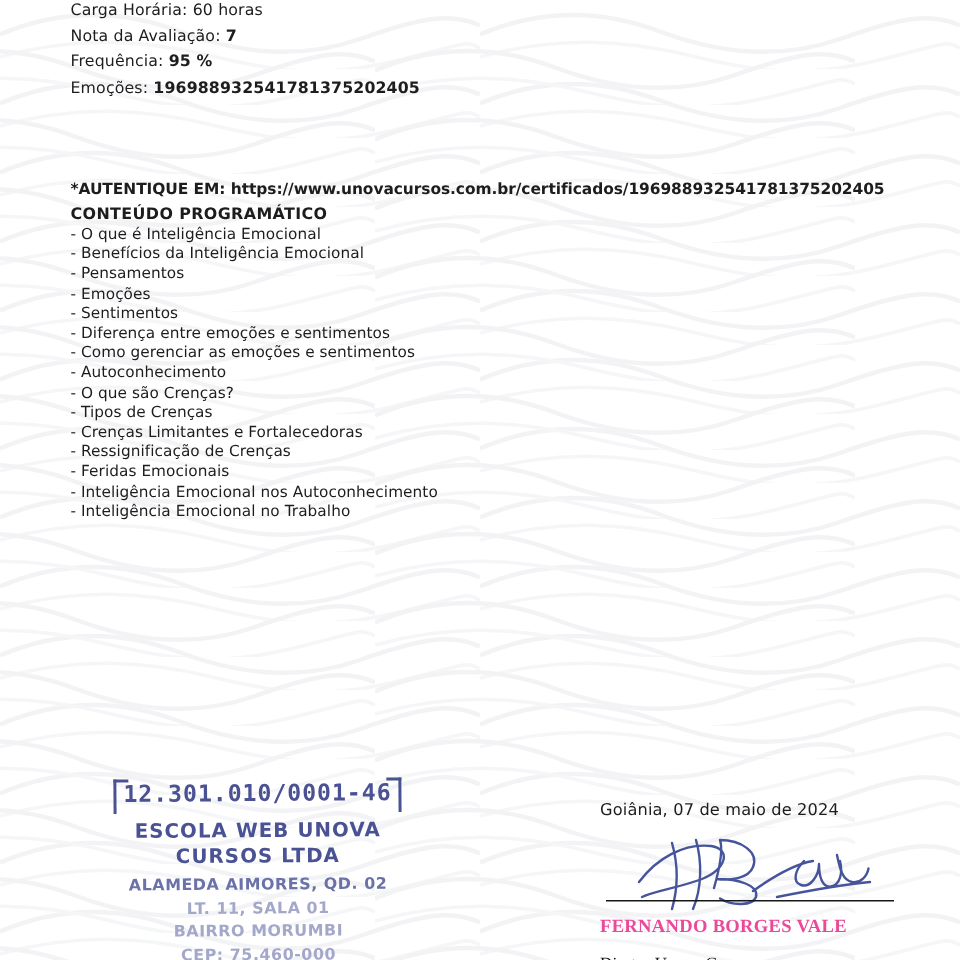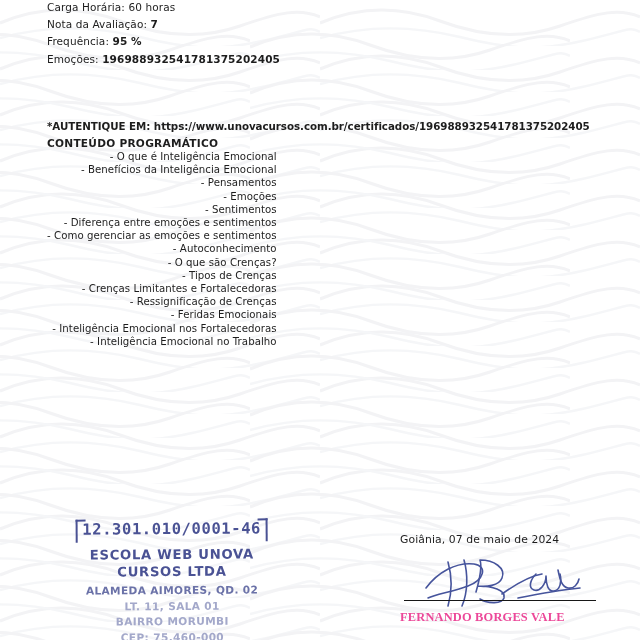--- a/index.html
+++ b/index.html
@@ -42,21 +42,21 @@
   .content-title{
     position:absolute;left:47px;top:125px;
     font-size:10.6px;font-weight:bold;letter-spacing:.25px;margin-top:12px;
   }
 
   .topics{
     position:absolute;left:47px;top:150px;
     font-size:10.2px;line-height:13.2px;
     letter-spacing:.05px;
   }
-  .topics div{white-space:nowrap;text-align:right;}
+  .topics div{white-space:nowrap;}
 
   
   .stamp{
     position:absolute;left:64px;top:519px;
     width:216px;text-align:center;
     color:#4d5596;
     transform:rotate(-0.4deg);
   }
   .stamp-cnpj{
     position:relative;
@@ -150,21 +150,21 @@
     <div>- Emoções</div>
     <div>- Sentimentos</div>
     <div>- Diferença entre emoções e sentimentos</div>
     <div>- Como gerenciar as emoções e sentimentos</div>
     <div>- Autoconhecimento</div>
     <div>- O que são Crenças?</div>
     <div>- Tipos de Crenças</div>
     <div>- Crenças Limitantes e Fortalecedoras</div>
     <div>- Ressignificação de Crenças</div>
     <div>- Feridas Emocionais</div>
-    <div>- Inteligência Emocional nos Fortalecedoras</div>
+    <div>- Inteligência Emocional nos Autoconhecimento</div>
     <div>- Inteligência Emocional no Trabalho</div>
   </div>
 
   <div class="stamp">
     <div class="stamp-cnpj">12.301.010/0001-46</div>
     <div class="stamp-name">
       <div>ESCOLA WEB UNOVA</div>
       <div>CURSOS LTDA</div>
     </div>
     <div class="stamp-addr">

